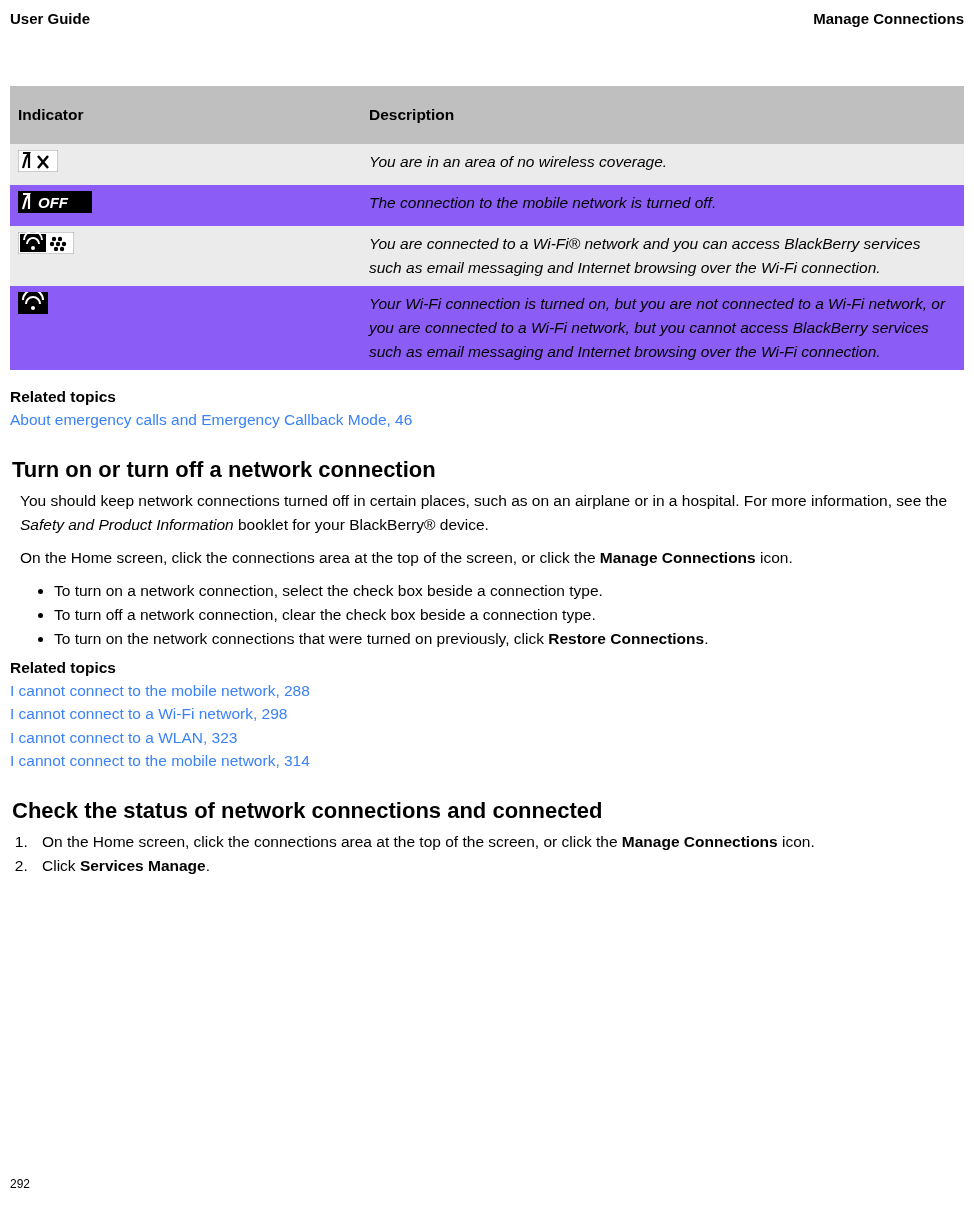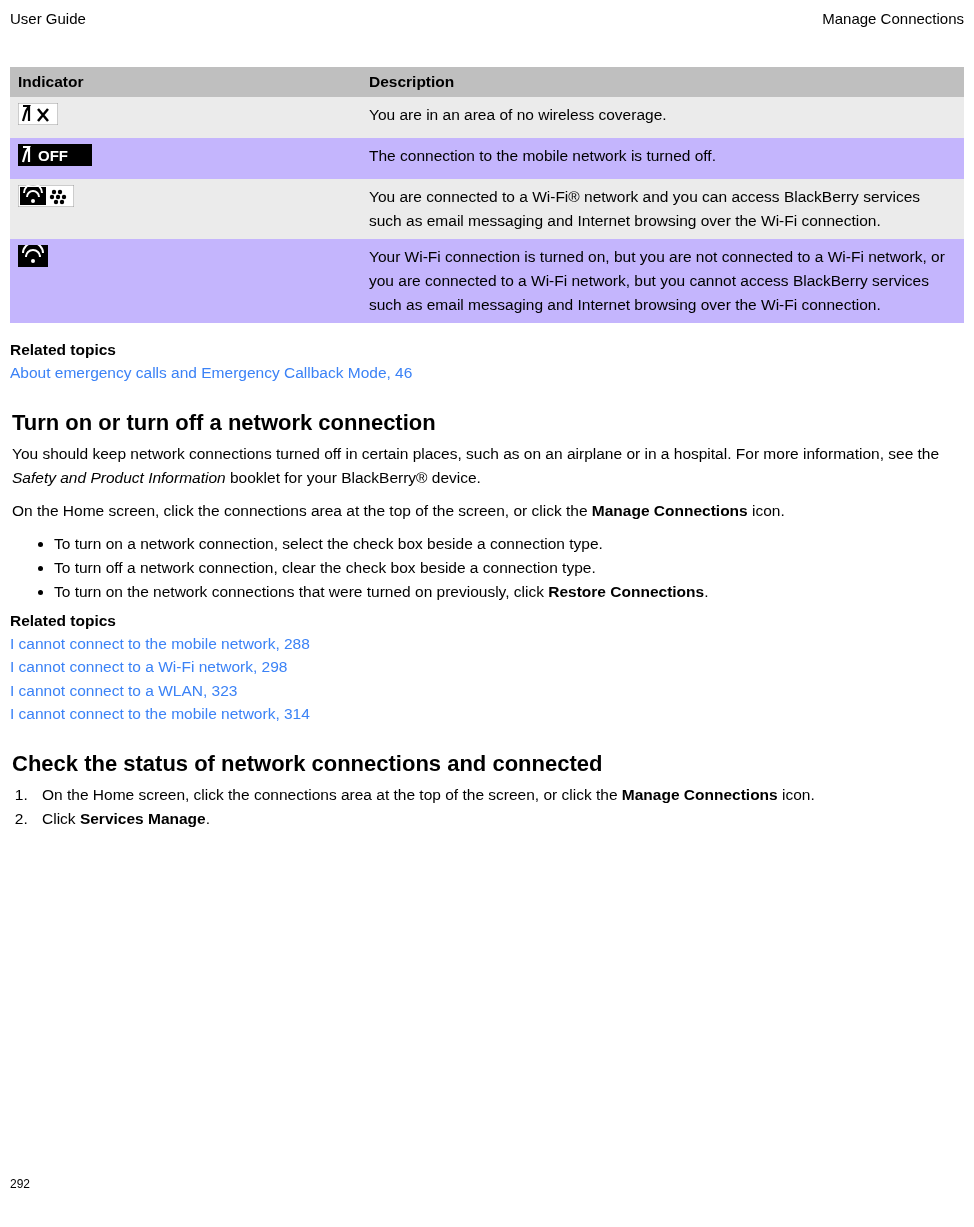--- a/index.html
+++ b/index.html
@@ -10,42 +10,44 @@
     width: 974px;
     box-sizing: border-box;
     color: #000;
     min-height: 1227px;
     position: relative;
   }
   .header-row {
     display: flex;
     justify-content: space-between;
     font-size: 15px;
-    margin-bottom: 40px;
+    margin-bottom: 59px;
+    font-weight: bold;
   }
   table {
     width: 100%;
     border-collapse: collapse;
     margin-bottom: 18px;
   }
   th {
     background: #bfbfbf;
     text-align: left;
     font-weight: bold;
-    padding: 6px 8px;
+    padding: 20px 8px;
     font-size: 15.5px;
   }
   td {
     background: #ebebeb;
     padding: 6px 8px;
     vertical-align: top;
     line-height: 1.55;
+    font-style: italic;
   }
   tr.even td {
-    background: #c4b5fd;
+    background: #8b5cf6;
   }
   td.indicator-cell {
     width: 335px;
     padding-top: 6px;
   }
   .icon-box {
     display: inline-block;
     vertical-align: top;
   }
   .related-heading {
@@ -59,21 +61,21 @@
     text-decoration: none;
     line-height: 1.5;
   }
   h2 {
     font-family: "Trebuchet MS", "Lucida Sans Unicode", sans-serif;
     font-weight: bold;
     font-size: 22px;
     margin: 26px 0 6px 2px;
   }
   p {
-    margin: 2px 2px 10px 2px;
+    margin: 2px 2px 10px 10px;
     line-height: 1.5;
   }
   .italic {
     font-style: italic;
   }
   ul.bullets {
     margin: 2px 0 0 0;
     padding-left: 44px;
     line-height: 1.55;
   }

